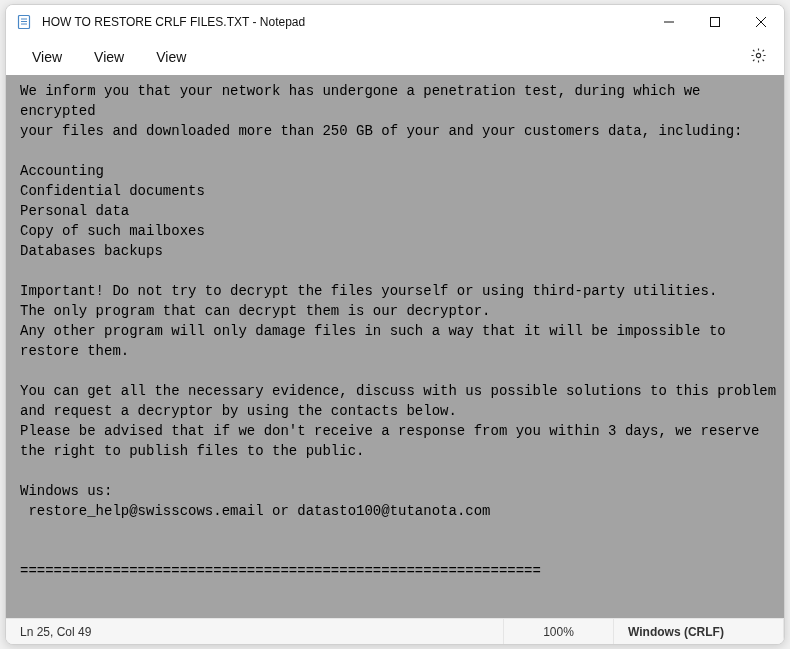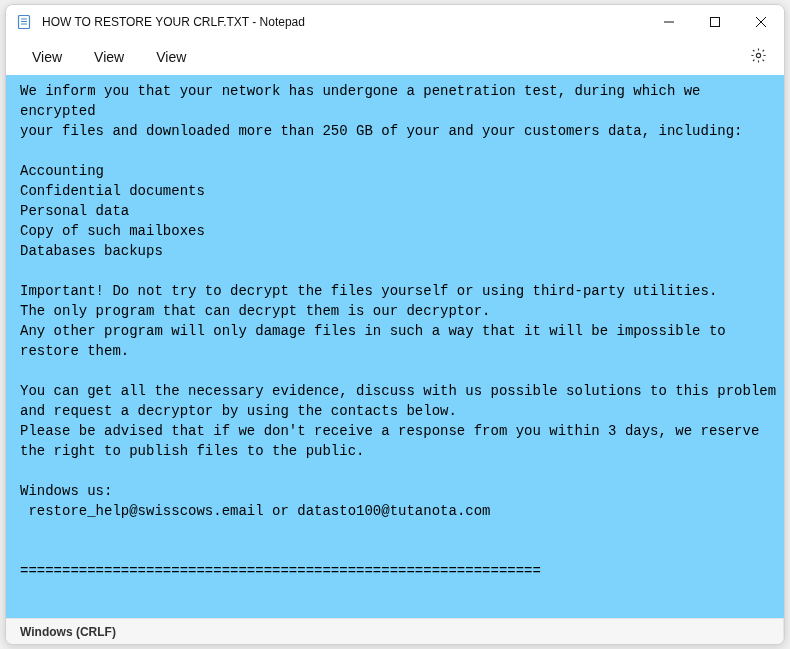--- a/index.html
+++ b/index.html
@@ -57,21 +57,21 @@
   .content {
     flex: 1;
     padding: 6px 1px 4px 14px;
     font-family: Consolas, "Courier New", monospace;
     font-size: 14px;
     line-height: 20px;
     color: #000;
     white-space: pre-wrap;
     word-wrap: break-word;
     overflow: hidden;
-    background: #7dd3fc;
+    background: #a3a3a3;
     position: relative;
   }
   .statusbar {
     height: 26px;
     display: flex;
     align-items: center;
     font-size: 12px;
     color: #333;
     background: #f6f6f6;
     border-top: 1px solid #e5e5e5;
@@ -89,21 +89,21 @@
 
   <div class="titlebar">
     <span class="app-icon">
       <svg width="16" height="16" viewBox="0 0 16 16">
         <rect x="2.5" y="1.5" width="11" height="13" rx="1" fill="#fff" stroke="#4a88c7" stroke-width="1.2"></rect>
         <line x1="5" y1="5" x2="11" y2="5" stroke="#4a88c7" stroke-width="1"></line>
         <line x1="5" y1="7.5" x2="11" y2="7.5" stroke="#4a88c7" stroke-width="1"></line>
         <line x1="5" y1="10" x2="11" y2="10" stroke="#4a88c7" stroke-width="1"></line>
       </svg>
     </span>
-    <span class="title-text">HOW TO RESTORE YOUR CRLF.TXT - Notepad</span>
+    <span class="title-text">HOW TO RESTORE CRLF FILES.TXT - Notepad</span>
     <div class="win-controls">
       <div class="win-btn">
         <svg width="10" height="10" viewBox="0 0 10 10">
             <line x1="0" y1="5" x2="10" y2="5" stroke="currentColor" stroke-width="1"></line>
           </svg>
       </div>
       <div class="win-btn">
         <svg width="10" height="10" viewBox="0 0 10 10">
             <rect x="0.5" y="0.5" width="9" height="9" fill="none" stroke="currentColor" stroke-width="1"></rect>
           </svg>
@@ -153,16 +153,18 @@
 
 
 <span>==============================================================</span>
 
 
 
 
 </div>
 
   <div class="statusbar">
+    <div class="status-cell">Ln 25, Col 49</div>
+    <div class="status-cell zoom">100%</div>
     <div class="status-cell eol">Windows (CRLF)</div>
   </div>
 
 </div>
 
 </body></html>

